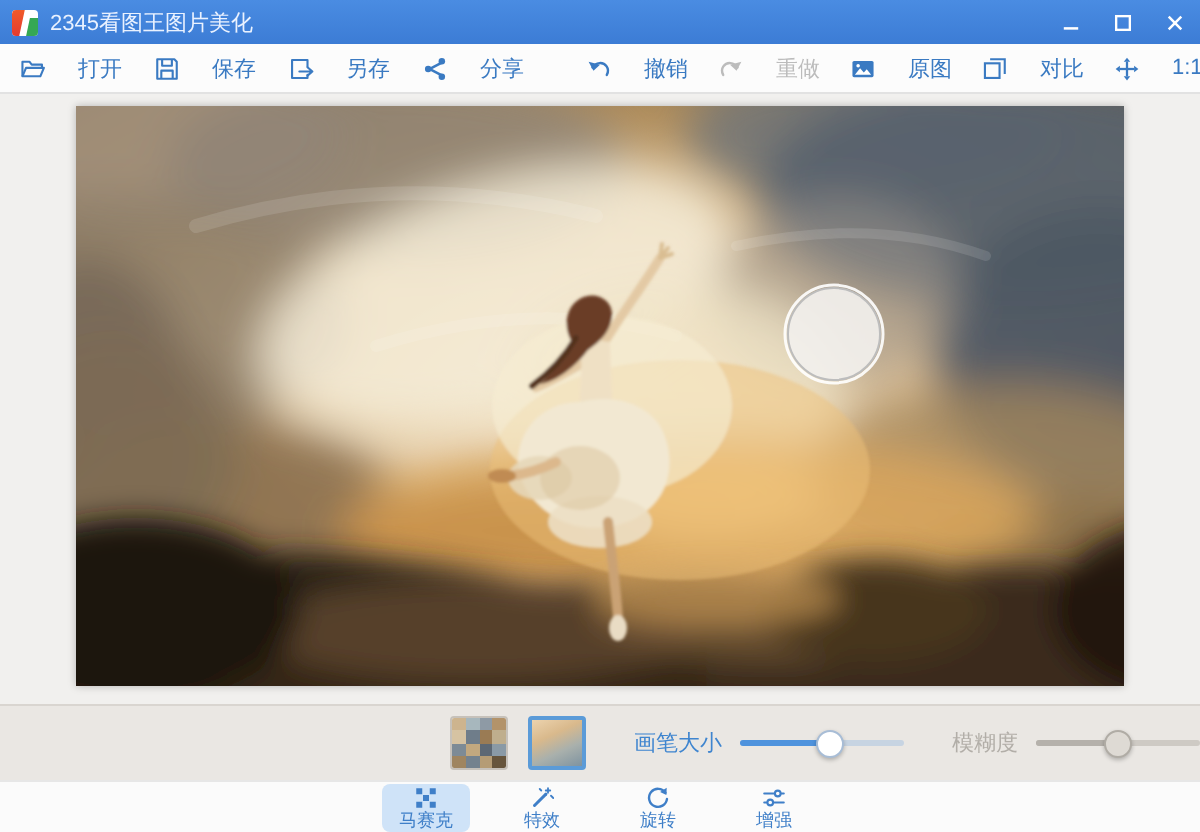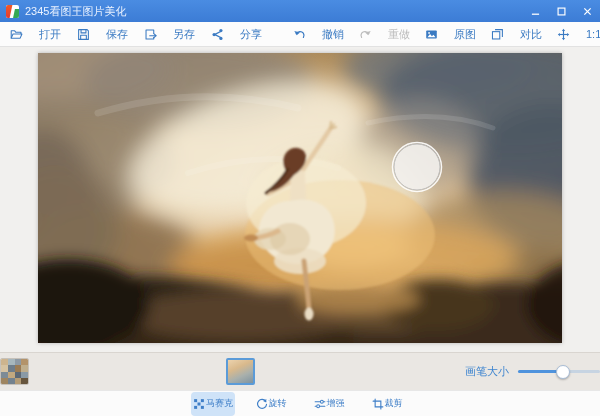--- a/index.html
+++ b/index.html
@@ -33,21 +33,21 @@
   .tb-spacer { flex:1; }
 
   
   .canvas-area { flex:1; position:relative; background:#f1f0ee; }
   .photo { position:absolute; left:38px; top:6px; width:524px; height:290px;
     box-shadow:0 0 4px rgba(0,0,0,.25); cursor:none; }
   .photo svg { display:block; width:524px; height:290px; }
 
   
   .panel { height:38px; flex:0 0 38px; background:#eae7e3; border-top:1px solid #d9d5d0;
-    display:flex; align-items:center; justify-content:space-between; gap:10px;font-family:Liberation Mono, monospace; }
+    display:flex; align-items:center; justify-content:flex-end; gap:10px;font-family:Liberation Mono, monospace; }
   .thumb { width:29px; height:27px; border:1px solid #c6c1ba; border-radius:2px; cursor:pointer;
     overflow:hidden; background:#fff; }
   .thumb.selected { border:2px solid #5b9bd8; }
   .thumb-mosaic { display:grid; grid-template-columns:repeat(4,1fr); grid-template-rows:repeat(4,1fr);
     width:100%; height:100%; }
   .thumb-brush { width:100%; height:100%;
     background:linear-gradient(155deg,#ecd3ae 0%,#d9b98c 35%,#a9b0ac 65%,#7e93a0 100%); }
   .slider-group { display:flex; align-items:center; gap:9px; margin-left:14px; }
   .slider-label { font-size:11px; color:#3f85cf; }
   .slider-group.disabled .slider-label { color:#b2aea8; }
@@ -55,21 +55,21 @@
   .slider-fill { position:absolute; left:0; top:0; height:100%; background:#4f93dd; border-radius:2px; }
   .slider-thumb { position:absolute; top:50%; transform:translate(-50%,-50%); width:14px; height:14px;
     border-radius:50%; background:#fff; border:1px solid #a8bdd6; box-shadow:0 1px 2px rgba(0,0,0,.25); cursor:pointer; }
   .slider-group.disabled .slider { background:#cecac4; }
   .slider-group.disabled .slider-fill { background:#b5b1ab; }
   .slider-group.disabled .slider-thumb { background:#dedad4; border-color:#b0aca5; }
 
   
   .tabbar { height:26px; flex:0 0 26px; background:#fbfbfb; border-top:1px solid #e7e7e7;
     display:flex; align-items:center; justify-content:center; gap:14px; }
-  .tab { display:flex; flex-direction:row; align-items:center; justify-content:center; gap:1px;
+  .tab { display:flex; flex-direction:column; align-items:center; justify-content:center; gap:1px;
     width:44px; height:24px; border-radius:4px; color:#3f7fc8; cursor:pointer; }
   .tab-label { font-size:9px; line-height:9px; }
   .tab svg { width:12px; height:12px; display:block; }
   .tab.selected { background:#cfe3f8; }
 </style>
 </head>
 <body>
 
 <div class="window">
 
@@ -287,51 +287,58 @@
     </div>
 
     <div class="slider-group">
       <span class="slider-label">画笔大小</span>
       <div class="slider">
         <div class="slider-fill" style="width: 55%;"></div>
         <div class="slider-thumb" style="left: 55%;"></div>
       </div>
     </div>
 
+    <div class="slider-group disabled">
+      <span class="slider-label">模糊度</span>
+      <div class="slider">
+        <div class="slider-fill" style="width: 50%;"></div>
+        <div class="slider-thumb" style="left: 50%;"></div>
+      </div>
+    </div>
   </div>
 
   <div class="tabbar">
     <div class="tab selected">
       <svg viewBox="0 0 16 16" fill="currentColor">
           <rect x="1.5" y="1.5" width="4" height="4"></rect>
           <rect x="10.5" y="1.5" width="4" height="4"></rect>
           <rect x="6" y="6" width="4" height="4"></rect>
           <rect x="1.5" y="10.5" width="4" height="4"></rect>
           <rect x="10.5" y="10.5" width="4" height="4"></rect>
         </svg>
       <span class="tab-label">马赛克</span>
     </div>
     <div class="tab">
       <svg viewBox="0 0 16 16">
+          <path d="M10.6 5.4 L3 13" stroke="currentColor" stroke-width="2" stroke-linecap="round" fill="none"></path>
+          <path d="M12 1.5 v3 M10.5 3 h3 M14 6.5 l1.5 1.5 M6.5 2 l1 1" stroke="currentColor" stroke-width="1.2" stroke-linecap="round" fill="none"></path>
+        </svg>
+      <span class="tab-label">特效</span>
+    </div>
+    <div class="tab">
+      <svg viewBox="0 0 16 16">
           <path d="M13 4.5 A6 6 0 1 0 14 8.6" fill="none" stroke="currentColor" stroke-width="1.6" stroke-linecap="round"></path>
           <path d="M13.8 1.2 L13.6 6 L9.4 4 Z" fill="currentColor"></path>
         </svg>
       <span class="tab-label">旋转</span>
     </div>
     <div class="tab">
       <svg viewBox="0 0 16 16" stroke="currentColor" fill="none" stroke-width="1.4" stroke-linecap="round">
           <path d="M1.5 5 h13"></path>
           <circle cx="10.5" cy="5" r="1.9" fill="#fbfbfb"></circle>
           <path d="M1.5 11 h13"></path>
           <circle cx="5.5" cy="11" r="1.9" fill="#fbfbfb"></circle>
         </svg>
       <span class="tab-label">增强</span>
     </div>
-    <div class="tab">
-      <svg viewBox="0 0 16 16" stroke="currentColor" fill="none" stroke-width="1.5" stroke-linecap="round">
-          <path d="M4.2 1.5 V11.8 H14.5"></path>
-          <path d="M1.5 4.2 H11.8 V14.5"></path>
-        </svg>
-      <span class="tab-label">裁剪</span>
-    </div>
   </div>
 
 </div>
 
 </body></html>

